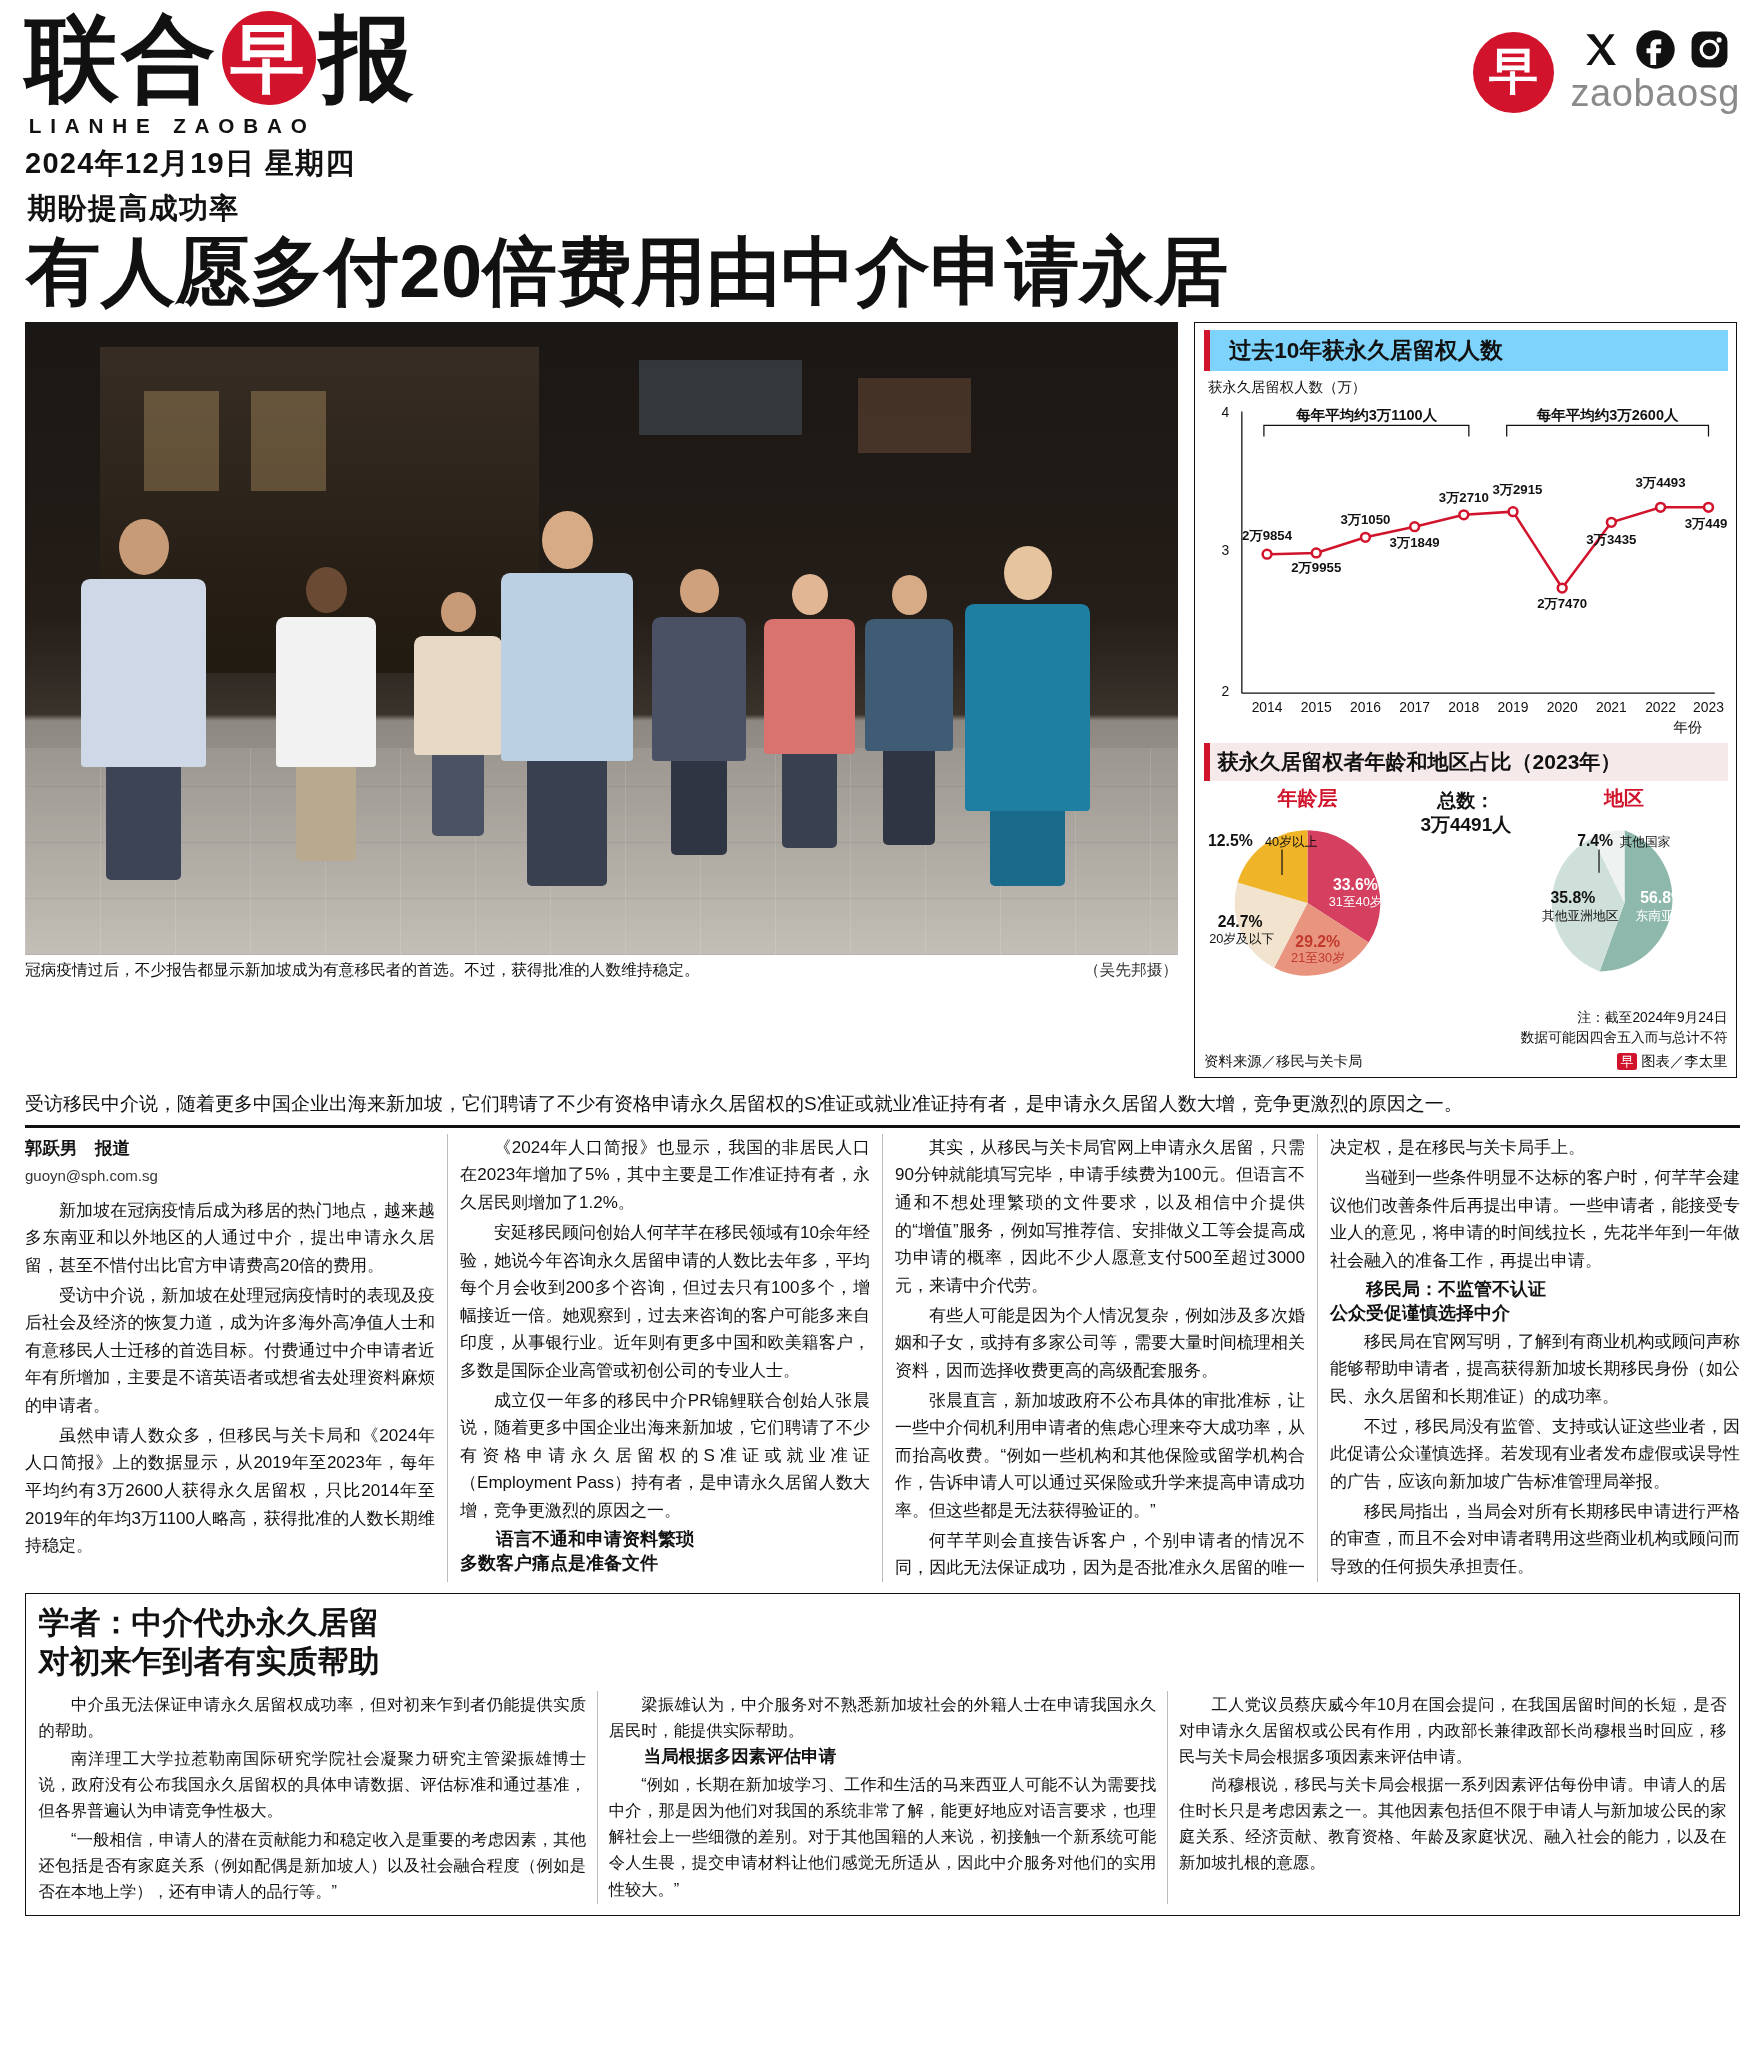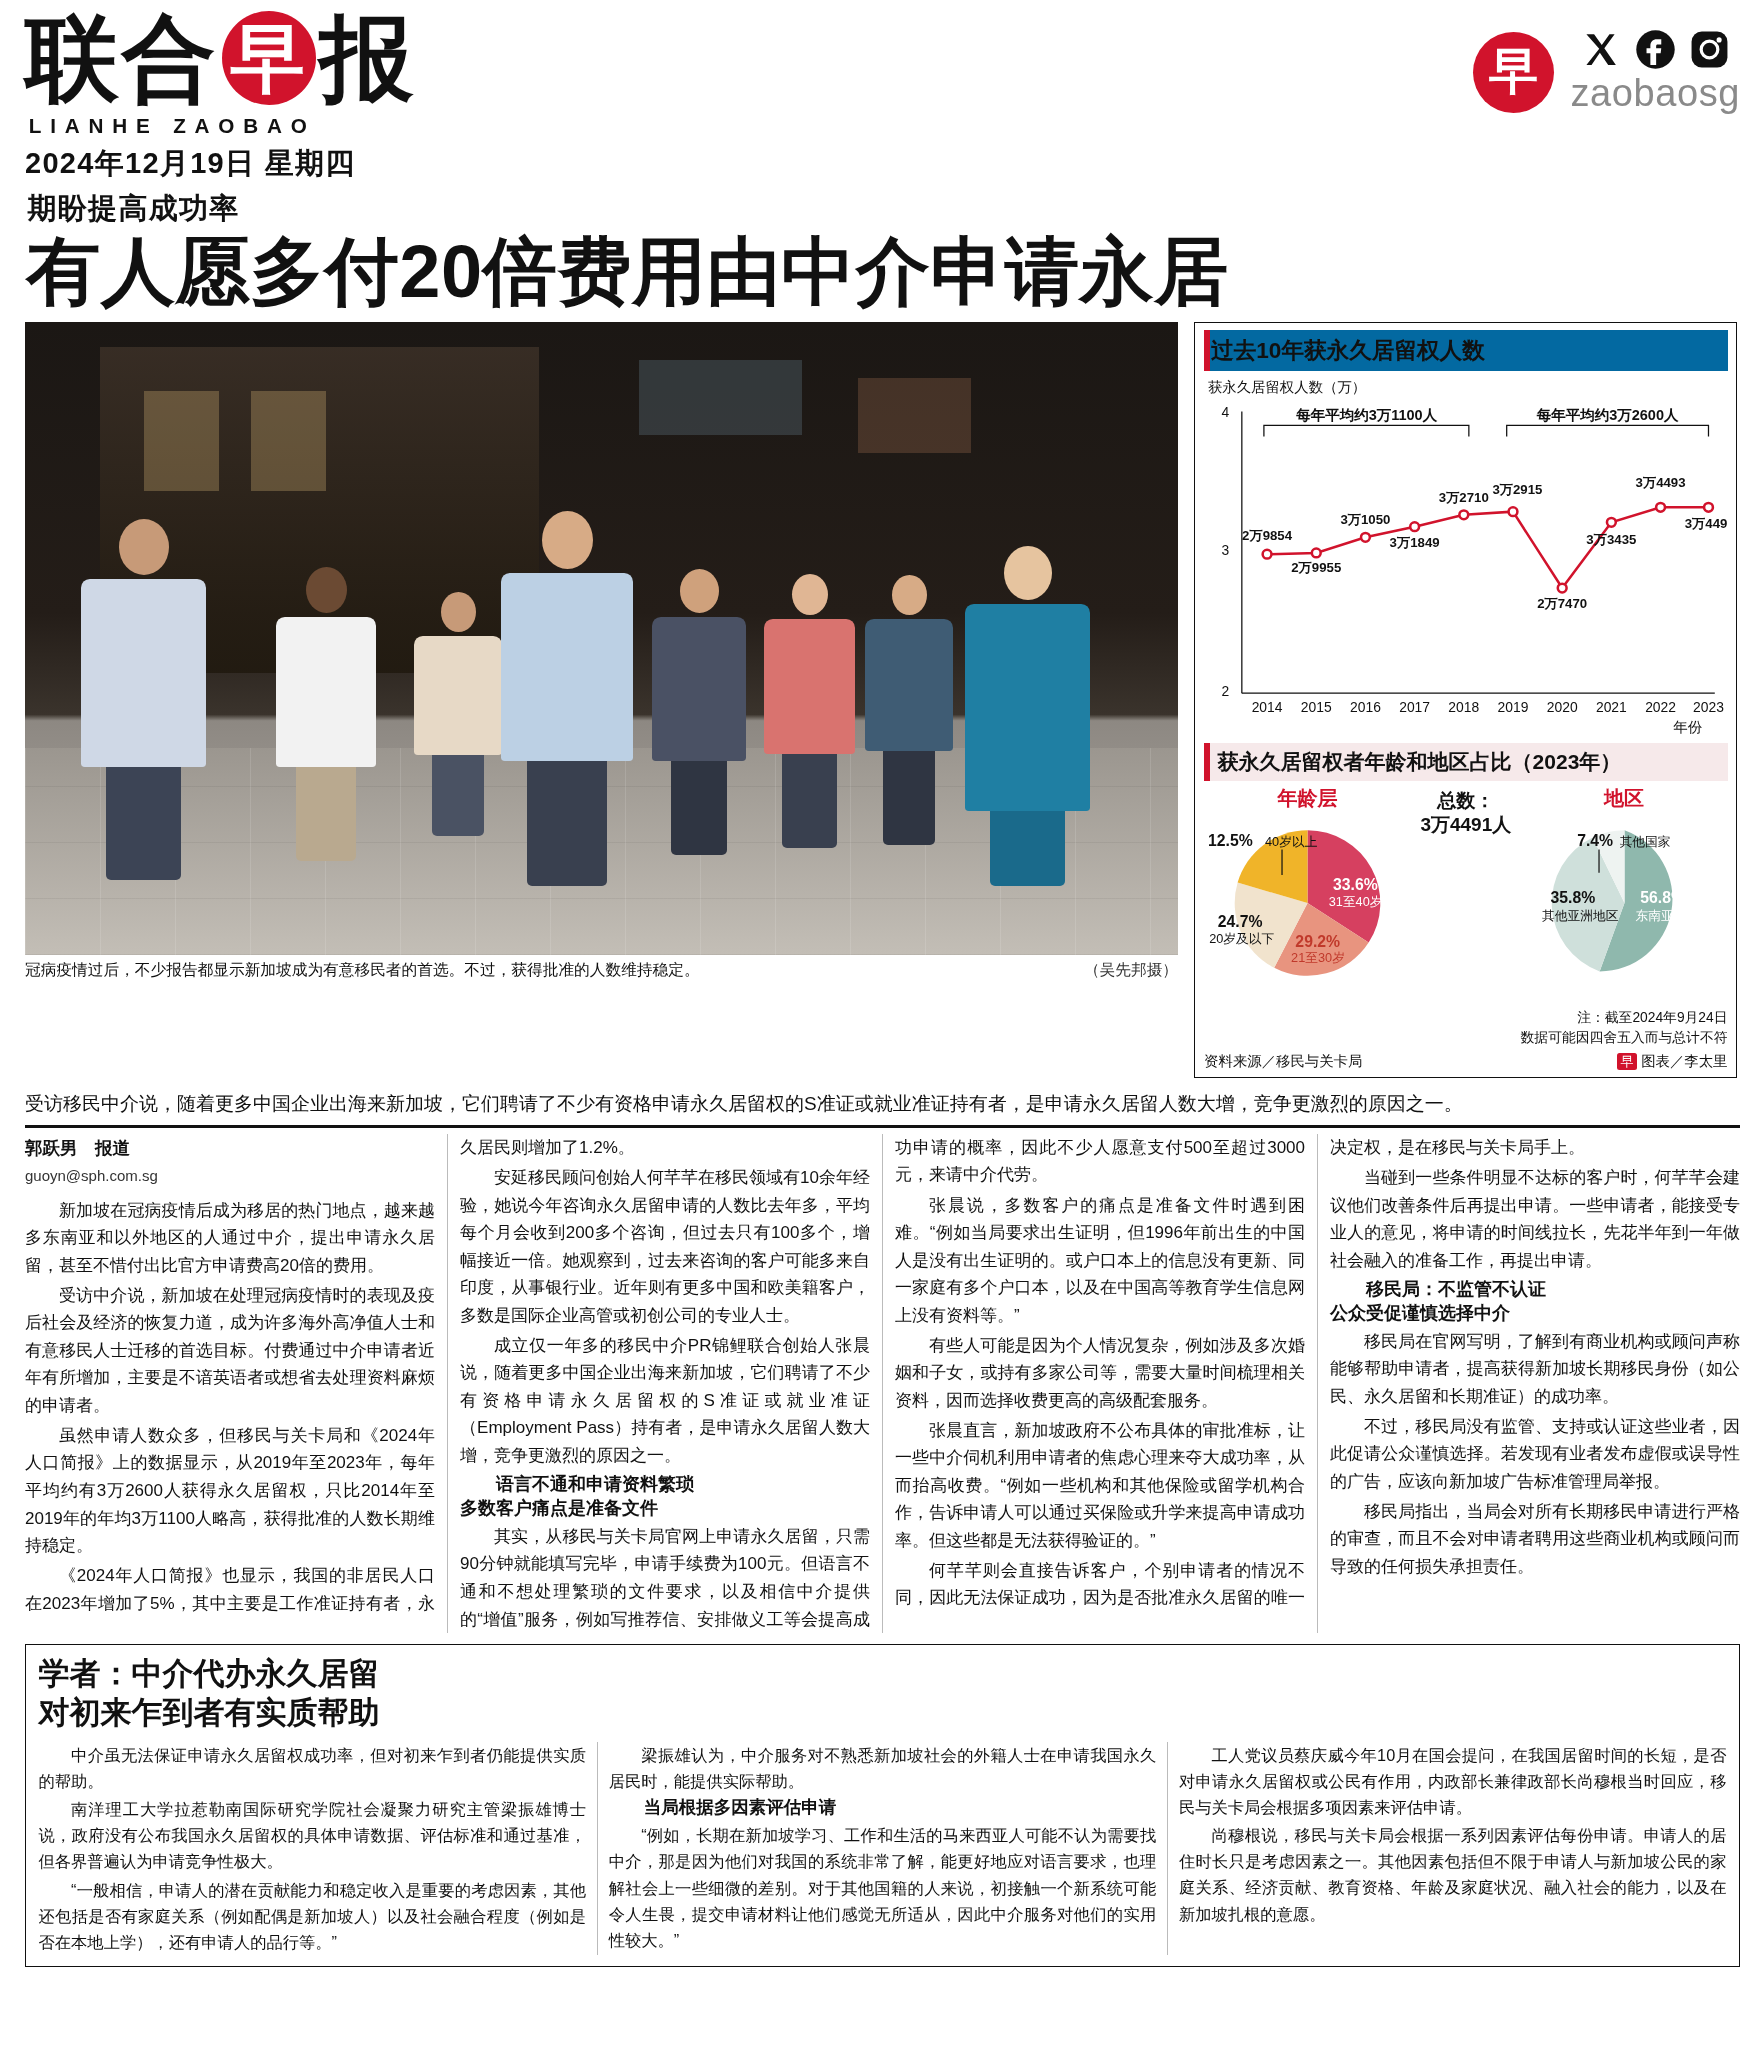--- a/index.html
+++ b/index.html
@@ -40,21 +40,21 @@
   .ph-win{position:absolute;background:rgba(255,214,140,.25);}
   .ped{position:absolute;bottom:44px;}
   .ped .head{border-radius:50%;margin:0 auto;}
   .ped .body{border-radius:8.8px 8.8px 3.8px 3.8px;margin:3.8px auto 0 auto;}
   .ped .legs{width:60%;height:75px;margin:0 auto;background:#2d3340;border-radius:0 0 5px 5px;}
   .ground{position:absolute;left:0;right:0;bottom:0;height:207px;background:linear-gradient(180deg,#9b968f,#c3beb6);}
   .ground:before{content:"";position:absolute;inset:0;background:repeating-linear-gradient(90deg,rgba(255,255,255,.12) 0 1.3px,transparent 1.3px 75px),repeating-linear-gradient(0deg,rgba(0,0,0,.06) 0 1.3px,transparent 1.3px 56px);}
 
   
   .info-col{width:543px;border:1.9px solid #111;box-sizing:border-box;padding:7.5px 8.8px 6.3px 8.8px;}
-  .info-title{background:#0369a1;border-left:6.3px solid #d1132c;font-size:22.6px;font-weight:bold;padding:5px 1px;color:#111;}
+  .info-title{background:#7dd3fc;border-left:6.3px solid #d1132c;font-size:22.6px;font-weight:bold;padding:5px 19px;color:#111;}
   .axis-label{font-size:14.4px;margin:6.3px 0 0 3.8px;}
   .chart-wrap{position:relative;height:338px;margin-top:2.5px;}
   .chart-svg{width:100%;height:100%;}
   .info-title2{background:#f6e9ea;border-left:6.3px solid #d1132c;font-size:21px;font-weight:bold;padding:5px 7.5px;margin-top:6.3px;}
   .pies{display:flex;justify-content:space-between;align-items:flex-start;margin-top:3.8px;position:relative;}
   .pie-head{text-align:center;font-size:20px;font-weight:bold;color:#d1132c;}
   .total-box{text-align:center;font-size:19px;font-weight:bold;line-height:1.25;}
   .foot-note{font-size:13.8px;text-align:right;line-height:1.4;margin-top:2.5px;}
   .src-row{display:flex;justify-content:space-between;align-items:center;font-size:14.4px;margin-top:5px;}
   .credit-badge{background:#d1132c;color:#fff;border-radius:2.5px;padding:1.3px 3.8px;font-size:13px;margin-right:3.8px;}
@@ -312,21 +312,20 @@
     <p>新加坡在冠病疫情后成为移居的热门地点，越来越多东南亚和以外地区的人通过中介，提出申请永久居留，甚至不惜付出比官方申请费高20倍的费用。</p>
     <p>受访中介说，新加坡在处理冠病疫情时的表现及疫后社会及经济的恢复力道，成为许多海外高净值人士和有意移民人士迁移的首选目标。付费通过中介申请者近年有所增加，主要是不谙英语者或想省去处理资料麻烦的申请者。</p>
     <p>虽然申请人数众多，但移民与关卡局和《2024年人口简报》上的数据显示，从2019年至2023年，每年平均约有3万2600人获得永久居留权，只比2014年至2019年的年均3万1100人略高，获得批准的人数长期维持稳定。</p>
     <p>《2024年人口简报》也显示，我国的非居民人口在2023年增加了5%，其中主要是工作准证持有者，永久居民则增加了1.2%。</p>
     <p>安延移民顾问创始人何芊芊在移民领域有10余年经验，她说今年咨询永久居留申请的人数比去年多，平均每个月会收到200多个咨询，但过去只有100多个，增幅接近一倍。她观察到，过去来咨询的客户可能多来自印度，从事银行业。近年则有更多中国和欧美籍客户，多数是国际企业高管或初创公司的专业人士。</p>
     <p>成立仅一年多的移民中介PR锦鲤联合创始人张晨说，随着更多中国企业出海来新加坡，它们聘请了不少有资格申请永久居留权的S准证或就业准证（Employment Pass）持有者，是申请永久居留人数大增，竞争更激烈的原因之一。</p>
 
     <p class="subhead" style="white-space:pre-line;">语言不通和申请资料繁琐
 多数客户痛点是准备文件</p>
     <p>其实，从移民与关卡局官网上申请永久居留，只需90分钟就能填写完毕，申请手续费为100元。但语言不通和不想处理繁琐的文件要求，以及相信中介提供的“增值”服务，例如写推荐信、安排做义工等会提高成功申请的概率，因此不少人愿意支付500至超过3000元，来请中介代劳。</p>
-    <p>张晨说，多数客户的痛点是准备文件时遇到困难。“例如当局要求出生证明，但1996年前出生的中国人是没有出生证明的。或户口本上的信息没有更新、同一家庭有多个户口本，以及在中国高等教育学生信息网上没有资料等。”</p>
     <p>有些人可能是因为个人情况复杂，例如涉及多次婚姻和子女，或持有多家公司等，需要大量时间梳理相关资料，因而选择收费更高的高级配套服务。</p>
     <p>张晨直言，新加坡政府不公布具体的审批准标，让一些中介伺机利用申请者的焦虑心理来夺大成功率，从而抬高收费。“例如一些机构和其他保险或留学机构合作，告诉申请人可以通过买保险或升学来提高申请成功率。但这些都是无法获得验证的。”</p>
     <p>何芊芊则会直接告诉客户，个别申请者的情况不同，因此无法保证成功，因为是否批准永久居留的唯一决定权，是在移民与关卡局手上。</p>
     <p>当碰到一些条件明显不达标的客户时，何芊芊会建议他们改善条件后再提出申请。一些申请者，能接受专业人的意见，将申请的时间线拉长，先花半年到一年做社会融入的准备工作，再提出申请。</p>
 
     <p class="subhead" style="white-space:pre-line;">移民局：不监管不认证
 公众受促谨慎选择中介</p>
     <p>移民局在官网写明，了解到有商业机构或顾问声称能够帮助申请者，提高获得新加坡长期移民身份（如公民、永久居留和长期准证）的成功率。</p>
     <p>不过，移民局没有监管、支持或认证这些业者，因此促请公众谨慎选择。若发现有业者发布虚假或误导性的广告，应该向新加坡广告标准管理局举报。</p>
     <p>移民局指出，当局会对所有长期移民申请进行严格的审查，而且不会对申请者聘用这些商业机构或顾问而导致的任何损失承担责任。</p>

